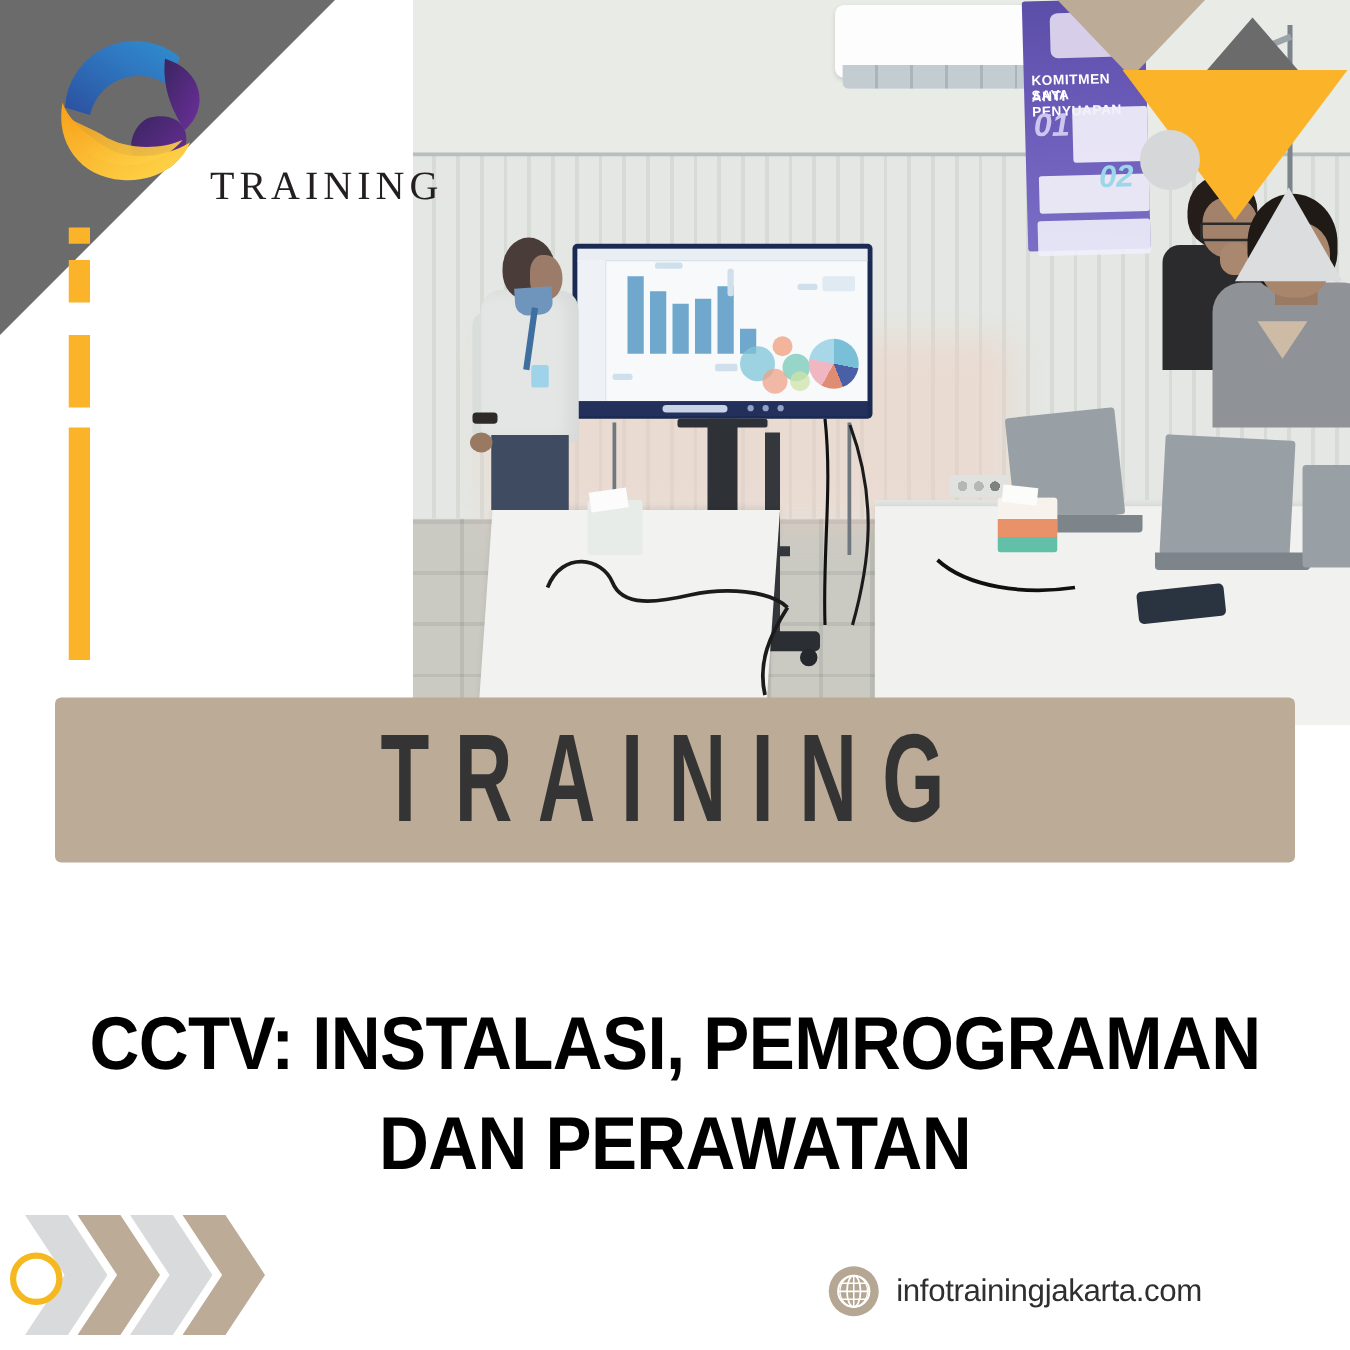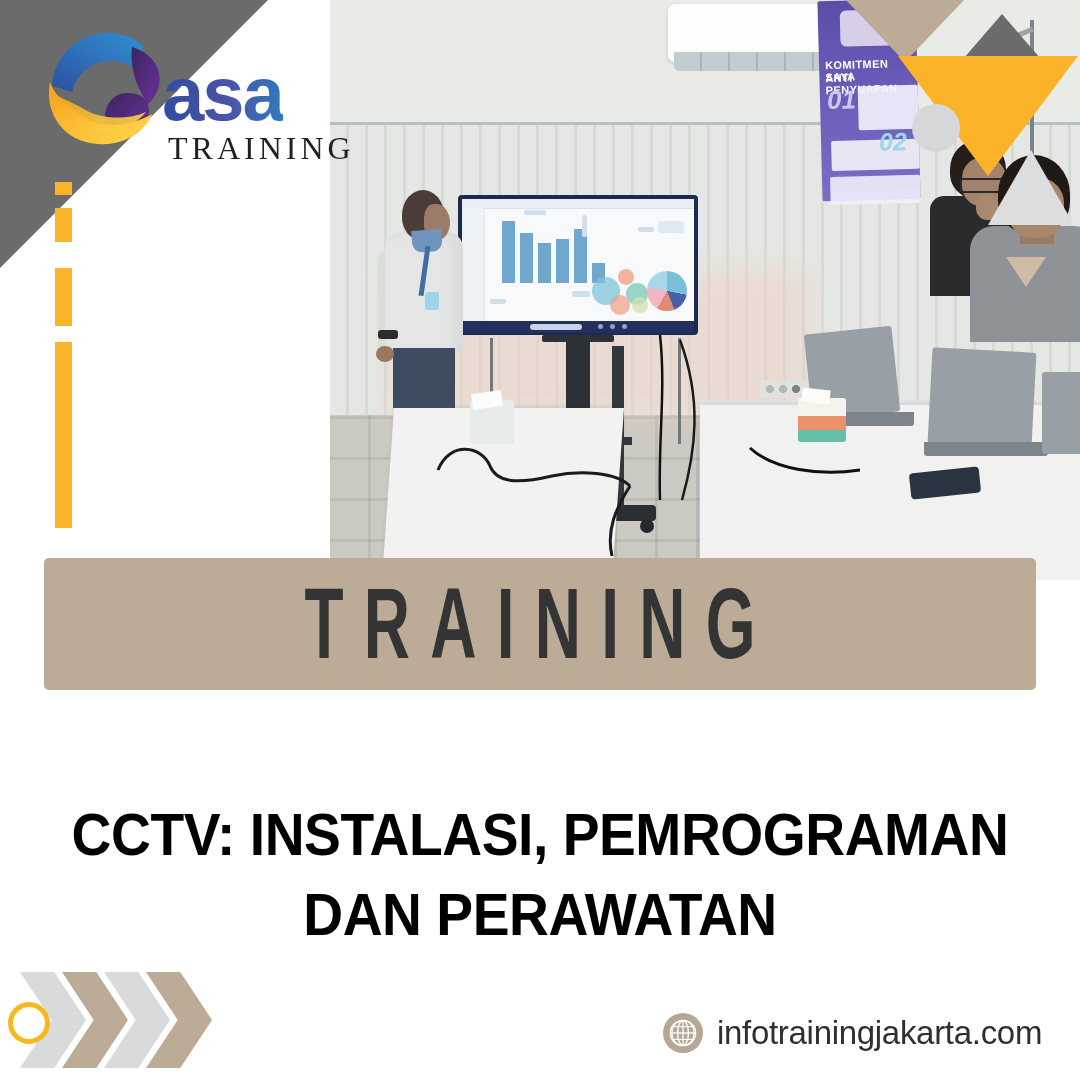--- a/index.html
+++ b/index.html
@@ -156,21 +156,21 @@
      transform:scaleX(.92);transform-origin:center top;}
 
   
   .chev{position:absolute;top:972px;width:66px;height:96px;}
   .chev i{display:block;width:100%;height:100%;clip-path:polygon(0 0,52% 0,100% 50%,52% 100%,0 100%,48% 50%);}
   .chev-circle{position:absolute;left:8px;top:1002px;width:32px;height:32px;border:5px solid #f5b81f;border-radius:50%;}
 
   
   .footer{position:absolute;left:663px;top:1013px;display:flex;align-items:center;gap:14px;}
   .globe{width:40px;height:40px;border-radius:50%;background:#b5a793;position:relative;flex:0 0 auto;}
-  .footer-url{font-size:33px;color:#2f2f2f;letter-spacing:-.3px;font-weight:400;}
+  .footer-url{font-size:25px;color:#2f2f2f;letter-spacing:-.3px;font-weight:400;}
 </style>
 </head>
 <body>
 
 <div id="poster">
 
   <div class="photo-wrap">
     <div class="photo-mask">
       <div class="photo">
         <div class="wall-upper"></div>
@@ -322,21 +322,20 @@
             <stop offset="100%" stop-color="#ffd94d"></stop>
         </linearGradient>
       </defs>
       <path d="M18 58 A56 56 0 0 1 104 25 C82 22 56 32 42 56 Z" fill="url(#gG)"></path>
       <path d="M16 64 A56 56 0 0 1 108 24 L98 46 A40 40 0 0 0 36 70 Z" fill="url(#gB)"></path>
       <path d="M96 25 C126 34 132 64 112 82 C98 62 94 42 96 25 Z" fill="url(#gP)"></path>
       <path d="M84 72 C110 66 120 86 108 104 C94 122 76 118 70 104 C66 92 72 76 84 72 Z" fill="url(#gP)"></path>
       <path d="M14 60 C8 92 28 120 62 122 C90 124 110 108 116 92 C96 104 66 108 46 94 C28 82 18 72 14 60 Z" fill="url(#gY)"></path>
       <path d="M18 70 C20 96 42 112 70 110 C90 108 104 98 110 90 C92 98 64 98 46 86 C32 78 22 76 18 70 Z" fill="url(#gY)" opacity=".9"></path>
     </svg>
-    <div class="logo-word">asa</div>
     <div class="logo-sub">TRAINING</div>
   </div>
 
   <div class="tri" style="left:846px;top:0;border-left:59px solid transparent;border-right:59px solid transparent;border-top:62px solid #bcab97;"></div>
   <div class="tri" style="left:957px;top:14px;border-left:45px solid transparent;border-right:45px solid transparent;border-bottom:52px solid #6b6b6b;"></div>
   <div class="tri" style="left:898px;top:56px;border-left:90px solid transparent;border-right:90px solid transparent;border-top:120px solid #fbb42a;"></div>
   <div style="position:absolute;left:912px;top:104px;width:48px;height:48px;border-radius:50%;background:#d5d7d9;"></div>
   <div class="tri" style="left:988px;top:150px;border-left:43px solid transparent;border-right:43px solid transparent;border-bottom:75px solid #dcdddf;"></div>
   <div class="tri" style="left:1006px;top:257px;border-left:20px solid transparent;border-right:20px solid transparent;border-top:30px solid #cdbba5;"></div>
 

